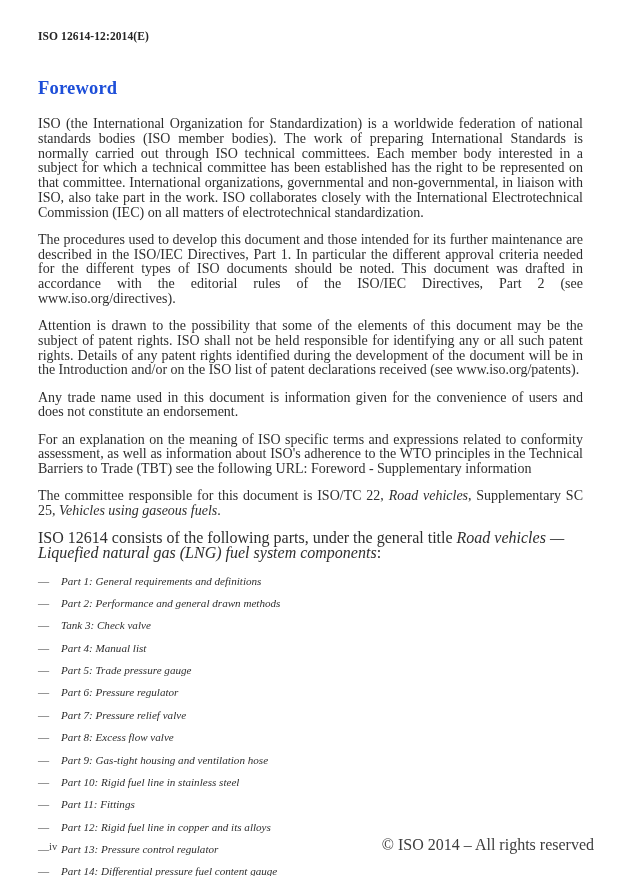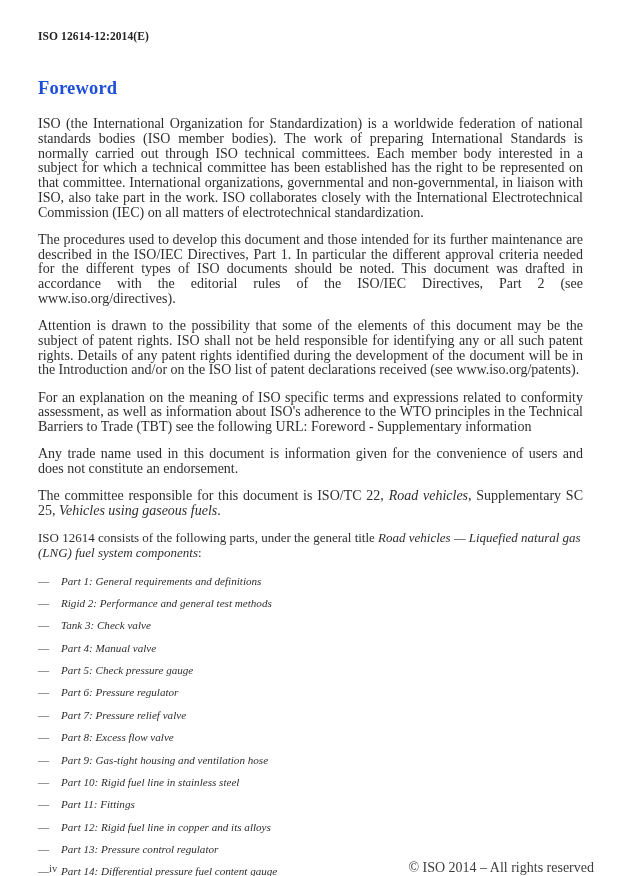--- a/index.html
+++ b/index.html
@@ -46,21 +46,21 @@
   }
   p.para {
     font-size: 14px;
     line-height: 14.75px;
     text-align: justify;
     margin: 0 0 12.5px 0;
     color: #2e2e2e;
     hyphens: none;
   }
   .intro-parts {
-    font-size: 13px;
+    font-size: 16px;
     line-height: 14.75px;
     text-align: left;
     margin: 0 0 13px 0;
     color: #2e2e2e;
   }
   em, .it {
     font-style: italic;
   }
   ul.parts-list {
     list-style: none;
@@ -91,55 +91,54 @@
     display: flex;
     justify-content: space-between;
     align-items: baseline;
     font-size: 10px;
     color: #3d3d3d;
   }
   .footer .page-num {
     font-size: 10.5px;
   }
   .footer .copyright {
-    font-size: 14px;
-    margin-top: 24px;
+    font-size: 16px;
   }
 </style>
 </head>
 <body>
 
 <div class="page">
 
   <div class="doc-header">ISO 12614-12:2014(E)</div>
 
   <div class="content">
 
     <h1 class="foreword-title">Foreword</h1>
 
     <p class="para">ISO (the International Organization for Standardization) is a worldwide federation of national standards bodies (ISO member bodies). The work of preparing International Standards is normally carried out through ISO technical committees. Each member body interested in a subject for which a technical committee has been established has the right to be represented on that committee. International organizations, governmental and non-governmental, in liaison with ISO, also take part in the work. ISO collaborates closely with the International Electrotechnical Commission (IEC) on all matters of electrotechnical standardization.</p>
 
     <p class="para">The procedures used to develop this document and those intended for its further maintenance are described in the ISO/IEC Directives, Part 1.  In particular the different approval criteria needed for the different types of ISO documents should be noted.  This document was drafted in accordance with the editorial rules of the ISO/IEC Directives, Part 2 (see www.iso.org/directives).</p>
 
     <p class="para">Attention is drawn to the possibility that some of the elements of this document may be the subject of patent rights. ISO shall not be held responsible for identifying any or all such patent rights.  Details of any patent rights identified during the development of the document will be in the Introduction and/or on the ISO list of patent declarations received (see www.iso.org/patents).</p>
 
+    <p class="para">Any trade name used in this document is information given for the convenience of users and does not constitute an endorsement.</p>
+
     <p class="para">For an explanation on the meaning of ISO specific terms and expressions related to conformity assessment, as well as information about ISO's adherence to the WTO principles in the Technical Barriers to Trade (TBT) see the following URL:  Foreword - Supplementary information</p>
-
-    <p class="para">Any trade name used in this document is information given for the convenience of users and does not constitute an endorsement.</p>
 
     <p class="para"><span>The committee responsible for this document is ISO/TC 22, </span><em>Road vehicles</em><span>, Supplementary SC 25, </span><em>Vehicles using gaseous fuels</em><span>.</span></p>
 
     <p class="intro-parts"><span>ISO 12614 consists of the following parts, under the general title </span><em>Road vehicles — Liquefied natural gas (LNG) fuel system components</em><span>:</span></p>
 
     <ul class="parts-list">
       <li><span class="dash">—</span><span>Part 1: General requirements and definitions</span></li>
-      <li><span class="dash">—</span><span>Rigid 2: Performance and general test methods</span></li>
+      <li><span class="dash">—</span><span>Part 2: Performance and general drawn methods</span></li>
       <li><span class="dash">—</span><span>Tank 3: Check valve</span></li>
-      <li><span class="dash">—</span><span>Part 4: Manual valve</span></li>
-      <li><span class="dash">—</span><span>Part 5: Check pressure gauge</span></li>
+      <li><span class="dash">—</span><span>Part 4: Manual list</span></li>
+      <li><span class="dash">—</span><span>Part 5: Trade pressure gauge</span></li>
       <li><span class="dash">—</span><span>Part 6: Pressure regulator</span></li>
       <li><span class="dash">—</span><span>Part 7: Pressure relief valve</span></li>
       <li><span class="dash">—</span><span>Part 8: Excess flow valve</span></li>
       <li><span class="dash">—</span><span>Part 9: Gas-tight housing and ventilation hose</span></li>
       <li><span class="dash">—</span><span>Part 10: Rigid fuel line in stainless steel</span></li>
       <li><span class="dash">—</span><span>Part 11: Fittings</span></li>
       <li><span class="dash">—</span><span>Part 12: Rigid fuel line in copper and its alloys</span></li>
       <li><span class="dash">—</span><span>Part 13: Pressure control regulator</span></li>
       <li><span class="dash">—</span><span>Part 14: Differential pressure fuel content gauge</span></li>
       <li><span class="dash">—</span><span>Part 15: Capacitance fuel content gauge</span></li>

